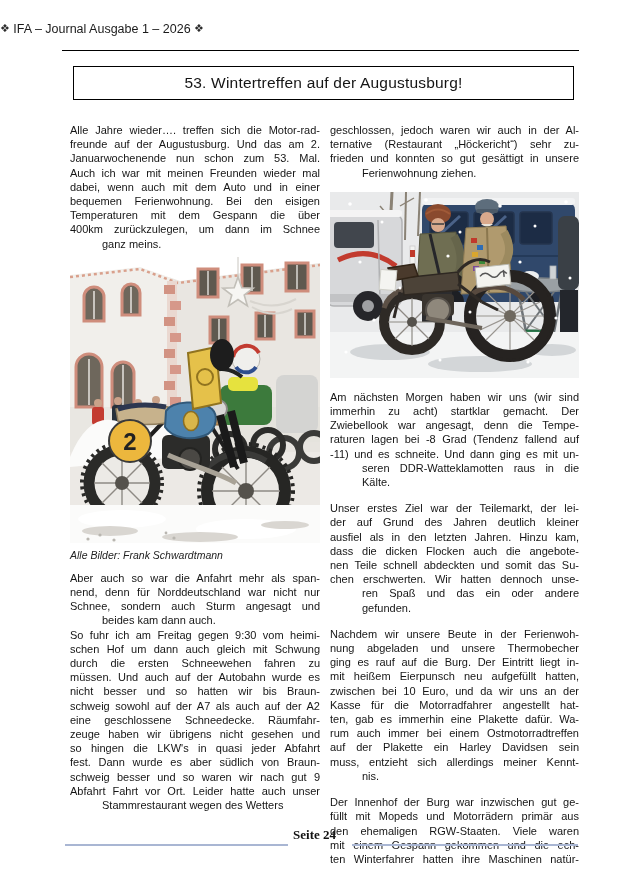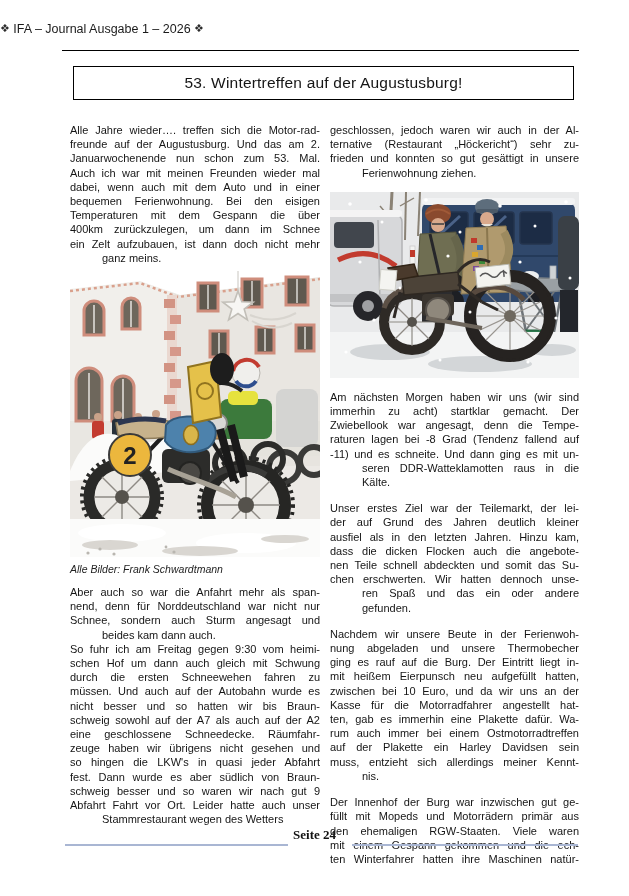--- a/index.html
+++ b/index.html
@@ -68,21 +68,20 @@
   <div class="col col-left">
     <div class="para">
         <div class="line">Alle Jahre wieder…. treffen sich die Motor-rad-</div>
         <div class="line">freunde auf der Augustusburg. Und das am 2.</div>
         <div class="line">Januarwochenende nun schon zum 53. Mal.</div>
         <div class="line">Auch ich war mit meinen Freunden wieder mal</div>
         <div class="line">dabei, wenn auch mit dem Auto und in einer</div>
         <div class="line">bequemen Ferienwohnung. Bei den eisigen</div>
         <div class="line">Temperaturen mit dem Gespann die über</div>
         <div class="line">400km zurückzulegen, um dann im Schnee</div>
-        <div class="line">ein Zelt aufzubauen, ist dann doch nicht mehr</div>
         <div class="line flush">ganz meins.</div>
       </div>
 
     <div class="photo1-wrap">
       <svg viewBox="0 0 250 286" preserveAspectRatio="none">
 
         <rect width="250" height="286" fill="#ece9e5"></rect>
         <rect x="0" y="0" width="100" height="195" fill="#f1efeb"></rect>
         <rect x="100" y="0" width="150" height="185" fill="#e9e6e1"></rect>
         <rect x="0" y="150" width="250" height="45" fill="#e2dfda" opacity="0.5"></rect>

